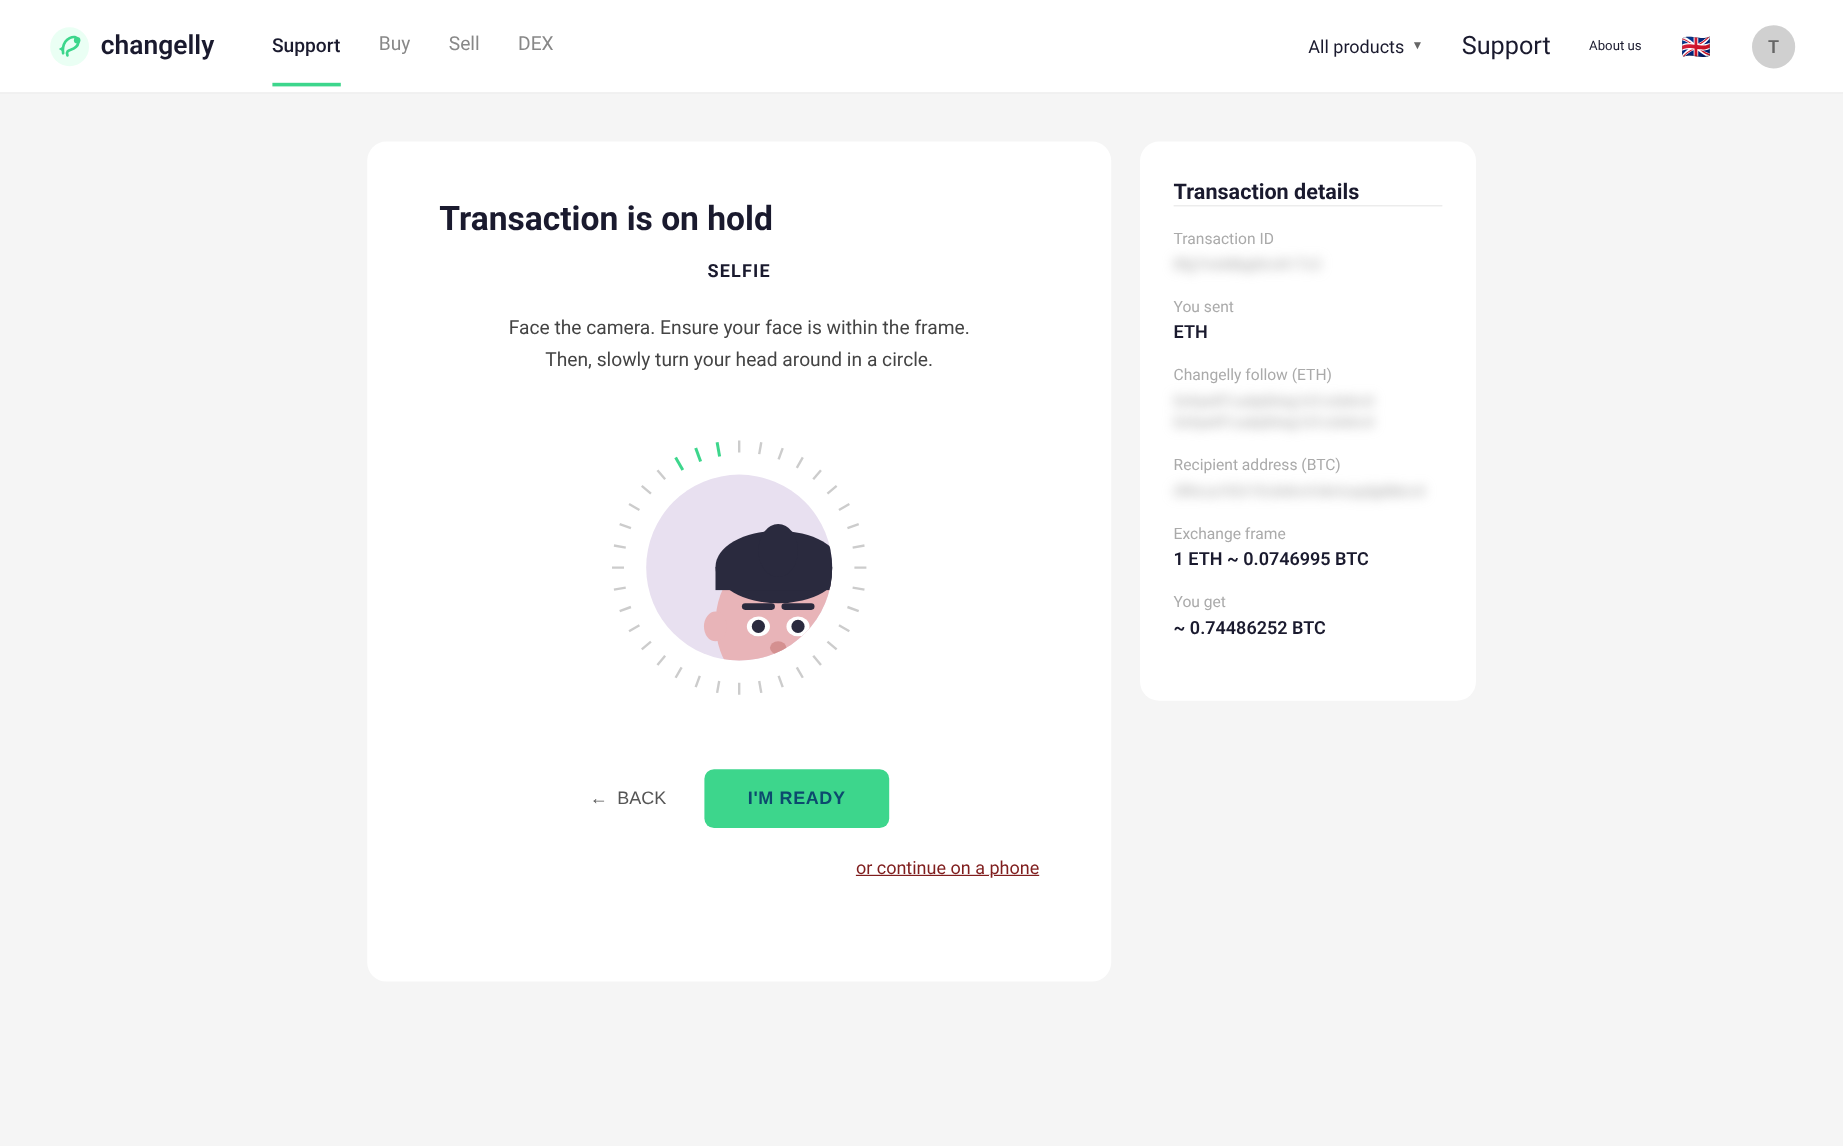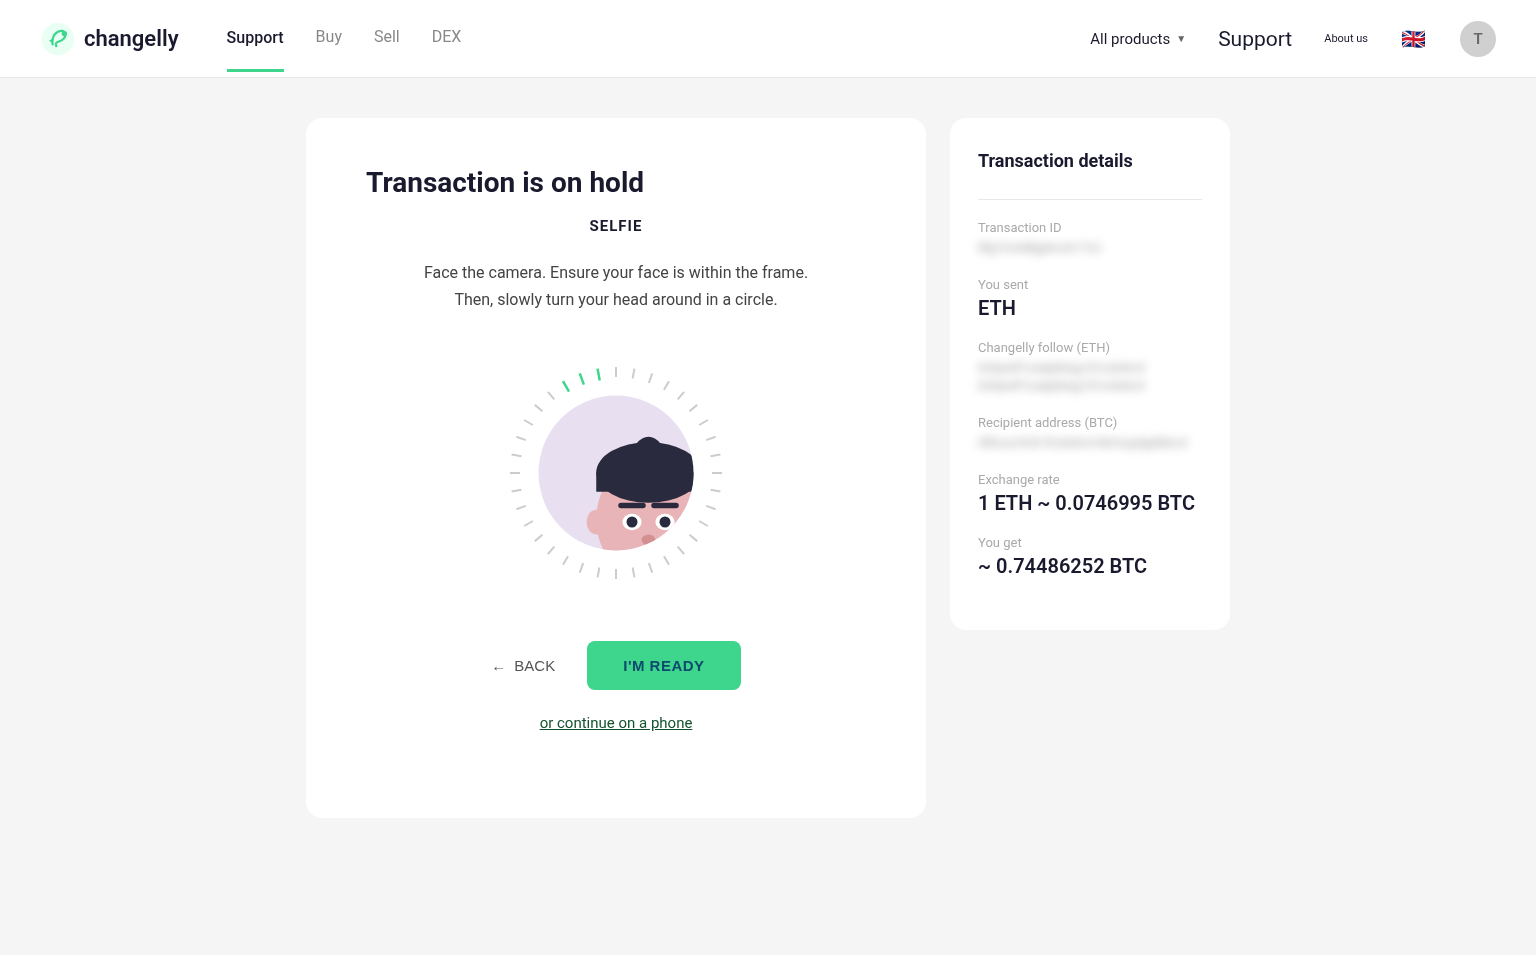--- a/index.html
+++ b/index.html
@@ -217,53 +217,53 @@
       color: #0c4a6e;
       border: none;
       border-radius: 8px;
       padding: 16px 36px;
       font-size: 15px;
       font-weight: 700;
       cursor: pointer;
       letter-spacing: 0.5px;
     }
     .phone-link {
-      text-align: center;
-      font-size: 15px;
-      color: #14532d;
+      text-align: right;
+      font-size: 15px;
+      color: #7f1d1d;
       text-decoration: underline;
       cursor: pointer;
     }
 
     
     .details-card {
       background: #fff;
       border-radius: 16px;
       padding: 32px 28px;
       width: 280px;
       min-width: 260px;
     }
     .details-title {
       font-size: 18px;
       font-weight: 700;
       color: #1a1a2e;
       margin-bottom: 20px;
-      padding-bottom: 28px;
+      padding-bottom: 0;
       border-bottom: 1px solid #e8e8e8;
     }
     .detail-row {
       margin-bottom: 20px;
     }
     .detail-label {
       font-size: 13px;
       color: #aaa;
       margin-bottom: 4px;
     }
     .detail-value {
-      font-size: 20px;
+      font-size: 15px;
       color: #1a1a2e;
       font-weight: 600;
     }
     .detail-value.blurred {
       filter: blur(5px);
       font-size: 12px;
       font-weight: 400;
       color: #999;
       user-select: none;
       line-height: 1.5;
@@ -438,21 +438,21 @@
       <div class="detail-label">Changelly follow (ETH)</div>
       <div class="detail-value blurred">0x9ye4f1ca4p8Aeg1d1cnb4rc4 0x9ye4f1ca4p8Aeg1d1cnb4rc4</div>
     </div>
 
     <div class="detail-row">
       <div class="detail-label">Recipient address (BTC)</div>
       <div class="detail-value blurred">rB9cca1K3r1fcnb4rc4 bkrtcaydg4bkrc4</div>
     </div>
 
     <div class="detail-row">
-      <div class="detail-label">Exchange rate</div>
+      <div class="detail-label">Exchange frame</div>
       <div class="detail-value">1 ETH ~ 0.0746995 BTC</div>
     </div>
 
     <div class="detail-row">
       <div class="detail-label">You get</div>
       <div class="detail-value">~ 0.74486252 BTC</div>
     </div>
   </div>
 
 </div>

